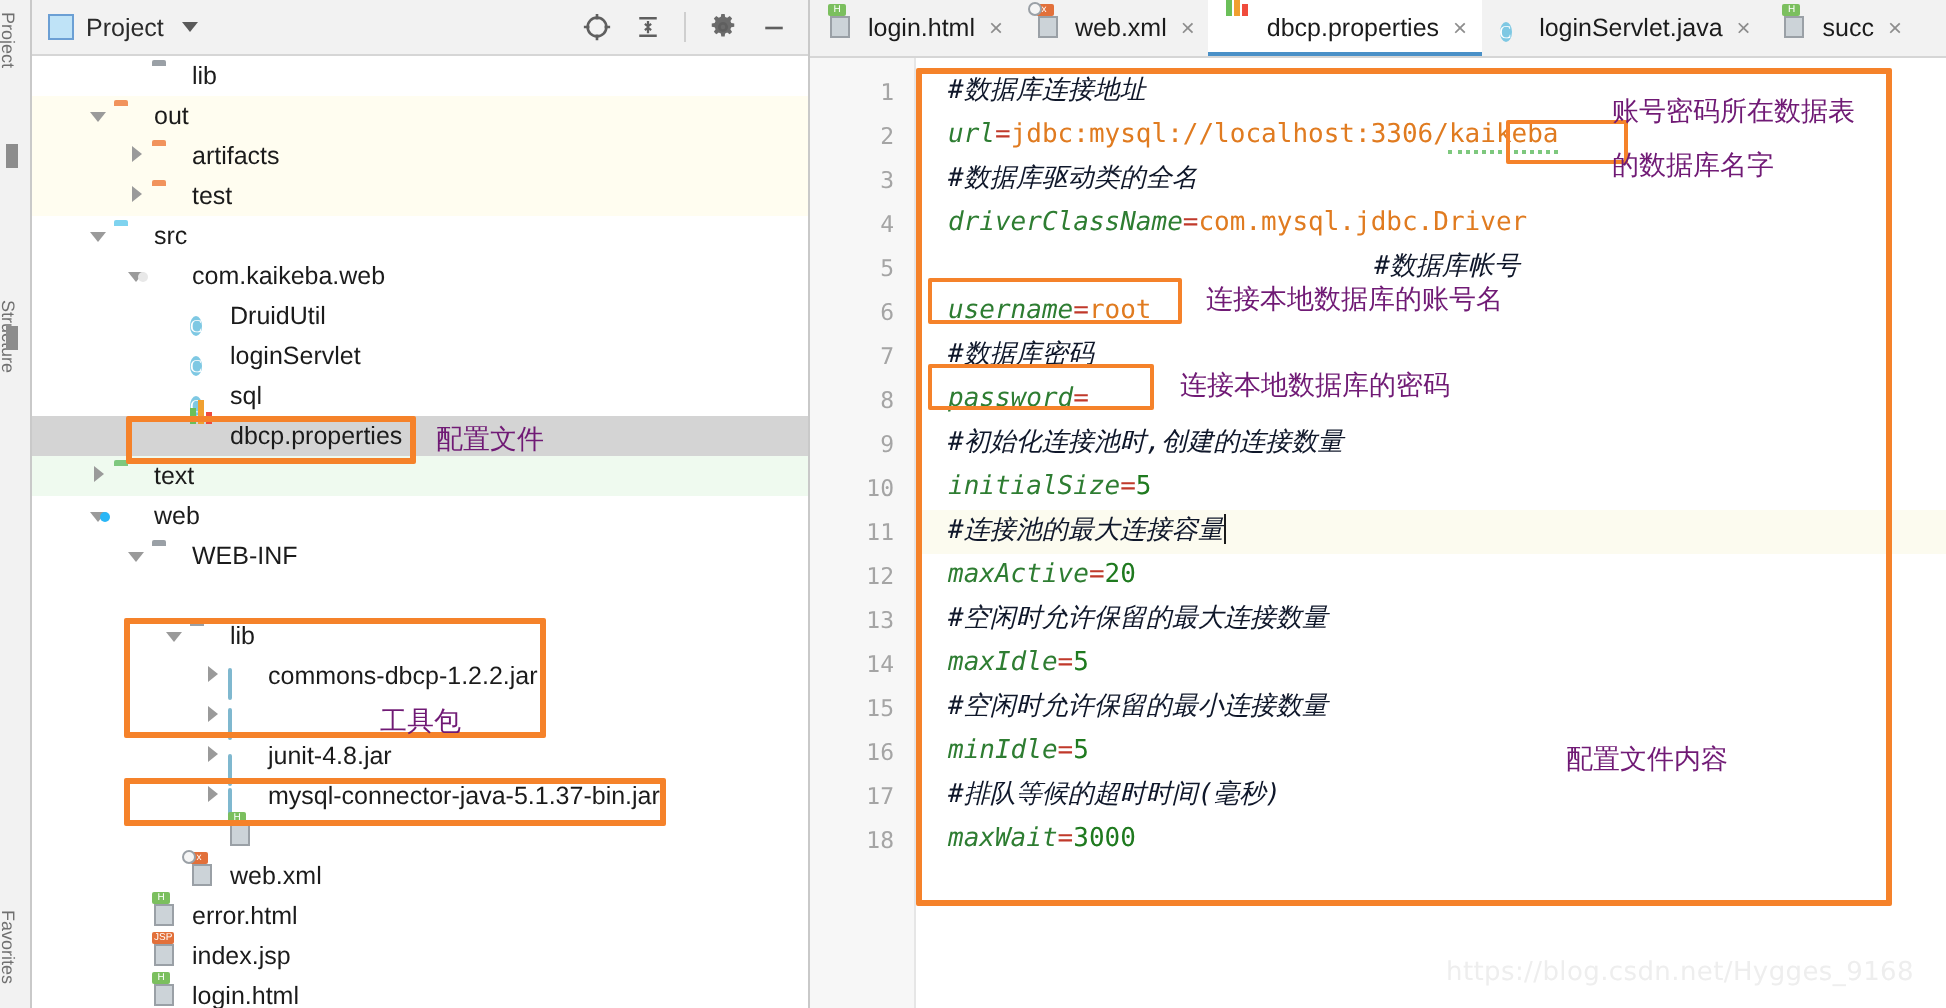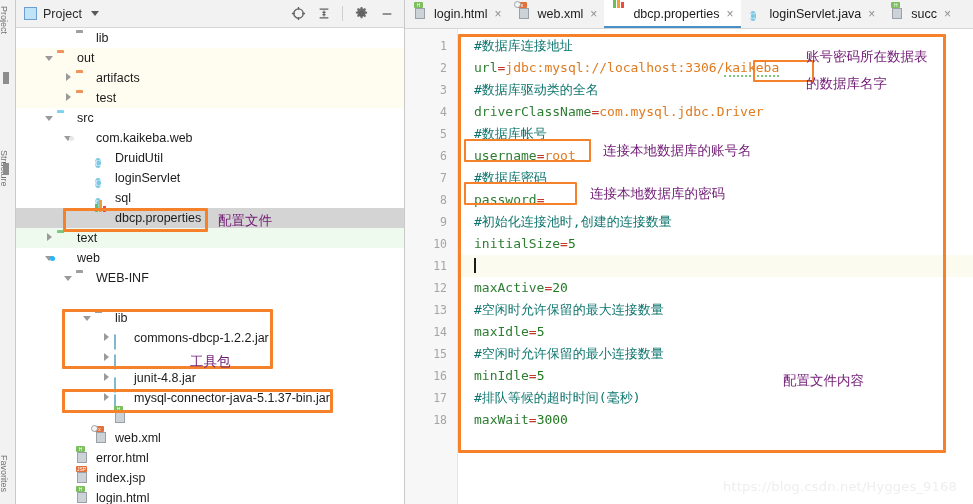--- a/index.html
+++ b/index.html
@@ -161,22 +161,22 @@
     position:absolute; right:10px; width:40px; text-align:right;
     font-family:"DejaVu Sans Mono","Liberation Mono",monospace;
     font-size:11.5px; color:#a5a5a5; height:22px; line-height:22px;
   }
   #codelines{ position:absolute; left:54px; top:0; right:0; bottom:0; }
   .cline{
     position:absolute; left:0; right:0; height:22px; line-height:22px;
     font-family:"DejaVu Sans Mono","Liberation Mono",monospace; font-size:13px;
     white-space:pre; padding-left:15px;
   }
-  .cmt{ color:#0f766e; }
-  .key{ color:#2e7d32; }
+  .cmt{ color:#0f172a; font-style:italic; }
+  .key{ color:#2e7d32;font-style:italic; }
   .eq { color:#c0392b; }
   .val{ color:#e07b20; }
   .num{ color:#1f7a1f; }
   .curline{ background:#fcfbef; }
   .caret{
     display:inline-block; width:1.5px; height:15px; background:#1b1b1b;
     vertical-align:-3px;
   }
   .squiggle{
     border-bottom:2px dotted #7ec87e; padding-bottom:0px;
@@ -407,27 +407,27 @@
         <div class="lnum" style="top: 314px;">15</div>
         <div class="lnum" style="top: 336px;">16</div>
         <div class="lnum" style="top: 358px;">17</div>
         <div class="lnum" style="top: 380px;">18</div>
       </div>
     <div id="codelines">
         <div class="cline" style="top: 6px;"><span class="cmt">#数据库连接地址</span></div>
         <div class="cline" style="top: 28px;"><span class="key">url</span><span class="eq">=</span><span class="val">jdbc:mysql://localhost:3306/</span><span class="val squiggle">kaikeba</span></div>
         <div class="cline" style="top: 50px;"><span class="cmt">#数据库驱动类的全名</span></div>
         <div class="cline" style="top: 72px;"><span class="key">driverClassName</span><span class="eq">=</span><span class="val">com.mysql.jdbc.Driver</span></div>
-        <div class="cline" style="top: 94px;"><span class="cmt">#数据库帐号</span></div>
+        <div class="cline" style="top: 94px; text-align: center;"><span class="cmt">#数据库帐号</span></div>
         <div class="cline" style="top: 116px;"><span class="key">username</span><span class="eq">=</span><span class="val">root</span></div>
         <div class="cline" style="top: 138px;"><span class="cmt">#数据库密码</span></div>
         <div class="cline" style="top: 160px;"><span class="key">password</span><span class="eq">=</span></div>
         <div class="cline" style="top: 182px;"><span class="cmt">#初始化连接池时,创建的连接数量</span></div>
         <div class="cline" style="top: 204px;"><span class="key">initialSize</span><span class="eq">=</span><span class="num">5</span></div>
-        <div class="cline curline" style="top: 226px;"><span class="caret"></span></div>
+        <div class="cline curline" style="top: 226px;"><span class="cmt">#连接池的最大连接容量</span><span class="caret"></span></div>
         <div class="cline" style="top: 248px;"><span class="key">maxActive</span><span class="eq">=</span><span class="num">20</span></div>
         <div class="cline" style="top: 270px;"><span class="cmt">#空闲时允许保留的最大连接数量</span></div>
         <div class="cline" style="top: 292px;"><span class="key">maxIdle</span><span class="eq">=</span><span class="num">5</span></div>
         <div class="cline" style="top: 314px;"><span class="cmt">#空闲时允许保留的最小连接数量</span></div>
         <div class="cline" style="top: 336px;"><span class="key">minIdle</span><span class="eq">=</span><span class="num">5</span></div>
         <div class="cline" style="top: 358px;"><span class="cmt">#排队等候的超时时间(毫秒)</span></div>
         <div class="cline" style="top: 380px;"><span class="key">maxWait</span><span class="eq">=</span><span class="num">3000</span></div>
       </div>
   </div>
 </div>

